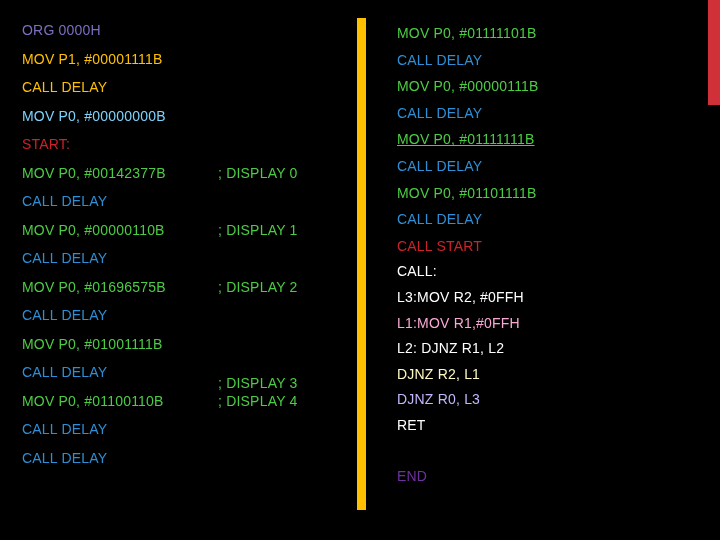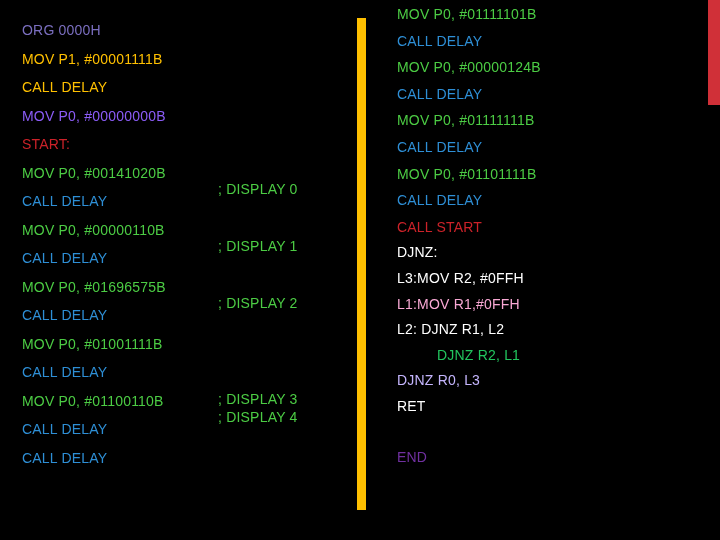--- a/index.html
+++ b/index.html
@@ -69,82 +69,82 @@
   .code-line .cmt {
     position: absolute;
     white-space: pre;
   }
   #col-left .code-line {
     height: 28.5px;
     line-height: 28.5px;
   }
   #col-left .code-line .cmt {
     left: 196px;
-    top: 16px;
+    top: 0;
     line-height: 28.5px;
   }
   #col-right .code-line {
     height: 26.6px;
     line-height: 26.6px;
   }
   #col-right .code-line.tight {
     height: 25.6px;
     line-height: 25.6px;
   }
   .code-line.blank {
     height: 20px;
     line-height: 20px;
   }
 
   
   #col-left  { padding-top: 16px; }
-  #col-right { padding-top: 1px; }
+  #col-right { padding-top: 20px; }
 </style>
 </head>
 <body>
 
 <div id="slide" style="background: rgb(0, 0, 0);">
 
   <div class="divider-bar" style="background: rgb(255, 192, 0);"></div>
 
   <div class="accent-bar" style="background: rgb(208, 48, 56);"></div>
 
   <div class="code-col" id="col-left">
       <div class="code-line"><span class="txt" style="color: rgb(123, 111, 192);">ORG 0000H</span></div>
       <div class="code-line"><span class="txt" style="color: rgb(255, 192, 0);">MOV P1, #00001111B</span></div>
       <div class="code-line"><span class="txt" style="color: rgb(255, 192, 0);">CALL DELAY</span></div>
-      <div class="code-line"><span class="txt" style="color: #8b5cf6;">MOV P0, #00000000B</span></div>
+      <div class="code-line"><span class="txt" style="color: #7dd3fc;">MOV P0, #00000000B</span></div>
       <div class="code-line"><span class="txt" style="color: rgb(204, 34, 41);">START:</span></div>
-      <div class="code-line"><span class="txt" style="color: rgb(76, 204, 68);">MOV P0, #00141020B</span><span class="cmt" style="color: rgb(76, 204, 68);">; DISPLAY 0</span></div>
+      <div class="code-line"><span class="txt" style="color: rgb(76, 204, 68);">MOV P0, #00142377B</span><span class="cmt" style="color: rgb(76, 204, 68);">; DISPLAY 0</span></div>
       <div class="code-line"><span class="txt" style="color: rgb(46, 143, 214);">CALL DELAY</span></div>
       <div class="code-line"><span class="txt" style="color: rgb(76, 204, 68); text-align: center;">MOV P0, #00000110B</span><span class="cmt" style="color: rgb(76, 204, 68);">; DISPLAY 1</span></div>
       <div class="code-line"><span class="txt" style="color: rgb(46, 143, 214);">CALL DELAY</span></div>
       <div class="code-line"><span class="txt" style="color: rgb(76, 204, 68);">MOV P0, #01696575B</span><span class="cmt" style="color: rgb(76, 204, 68);">; DISPLAY 2</span></div>
       <div class="code-line"><span class="txt" style="color: rgb(46, 143, 214);">CALL DELAY</span></div>
       <div class="code-line"><span class="txt" style="color: rgb(76, 204, 68);">MOV P0, #01001111B</span><span class="cmt" style="color: rgb(76, 204, 68); margin-top: 39px;">; DISPLAY 3</span></div>
       <div class="code-line"><span class="txt" style="color: rgb(46, 143, 214);">CALL DELAY</span></div>
       <div class="code-line"><span class="txt" style="color: rgb(76, 204, 68);">MOV P0, #01100110B</span><span class="cmt" style="color: rgb(76, 204, 68);">; DISPLAY 4</span></div>
       <div class="code-line"><span class="txt" style="color: rgb(46, 143, 214);">CALL DELAY</span></div>
       <div class="code-line"><span class="txt" style="color: rgb(46, 143, 214);">CALL DELAY</span></div>
     </div>
 
   <div class="code-col" id="col-right">
       <div class="code-line"><span class="txt" style="color: rgb(76, 204, 68);">MOV P0, #01111101B</span></div>
       <div class="code-line"><span class="txt" style="color: rgb(46, 143, 214);">CALL DELAY</span></div>
-      <div class="code-line"><span class="txt" style="color: rgb(76, 204, 68);">MOV P0, #00000124B</span></div>
+      <div class="code-line"><span class="txt" style="color: rgb(76, 204, 68);">MOV P0, #00000111B</span></div>
       <div class="code-line"><span class="txt" style="color: rgb(46, 143, 214);">CALL DELAY</span></div>
-      <div class="code-line"><span class="txt" style="color: rgb(76, 204, 68);">MOV P0, #01111111B</span></div>
+      <div class="code-line"><span class="txt" style="color: rgb(76, 204, 68); text-decoration: underline;">MOV P0, #01111111B</span></div>
       <div class="code-line"><span class="txt" style="color: rgb(46, 143, 214);">CALL DELAY</span></div>
       <div class="code-line"><span class="txt" style="color: rgb(76, 204, 68);">MOV P0, #01101111B</span></div>
       <div class="code-line"><span class="txt" style="color: rgb(46, 143, 214);">CALL DELAY</span></div>
       <div class="code-line"><span class="txt" style="color: rgb(204, 34, 41);">CALL START</span></div>
-      <div class="code-line tight"><span class="txt" style="color: rgb(255, 255, 255);">DJNZ:</span></div>
+      <div class="code-line tight"><span class="txt" style="color: rgb(255, 255, 255);">CALL:</span></div>
       <div class="code-line tight"><span class="txt" style="color: rgb(255, 255, 255);">L3:MOV R2, #0FFH</span></div>
       <div class="code-line tight"><span class="txt" style="color: #f9a8d4;">L1:MOV R1,#0FFH</span></div>
       <div class="code-line tight"><span class="txt" style="color: rgb(255, 255, 255);">L2: DJNZ R1, L2</span></div>
-      <div class="code-line tight"><span class="txt" style="color: #22c55e; margin-left: 40px;">DJNZ R2, L1</span></div>
+      <div class="code-line tight"><span class="txt" style="color: #fef9c3;">DJNZ R2, L1</span></div>
       <div class="code-line tight"><span class="txt" style="color: #c4b5fd;">DJNZ R0, L3</span></div>
       <div class="code-line tight"><span class="txt" style="color: rgb(255, 255, 255);">RET</span></div>
       <div class="code-line tight blank"><span class="txt" style="color: rgb(255, 255, 255);"></span></div>
       <div class="code-line tight"><span class="txt" style="color: rgb(112, 48, 160);">END</span></div>
     </div>
 
 </div>
 
 </body></html>

